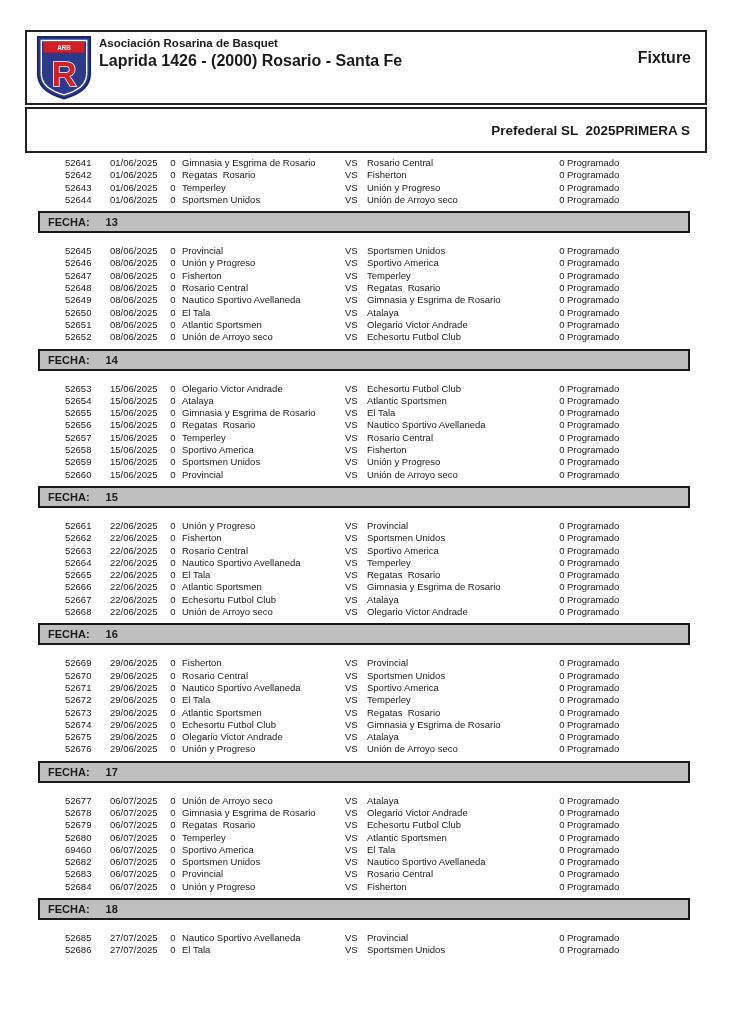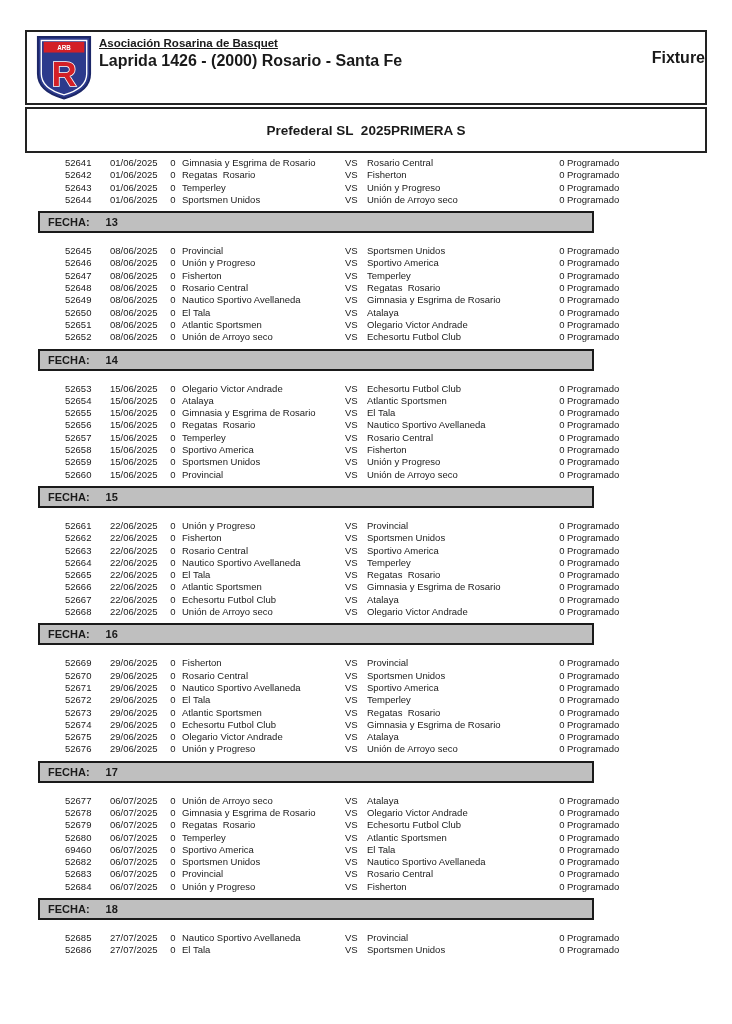--- a/index.html
+++ b/index.html
@@ -5,37 +5,37 @@
   html,body{margin:0;padding:0;}
   body{
     width:732px;height:1024px;background:#ffffff;position:relative;
     font-family:"Liberation Sans", sans-serif;color:#1a1a1a;
     -webkit-font-smoothing:antialiased;
   }
   .box{position:absolute;border:2px solid #222;box-sizing:border-box;background:#fff;}
   .header-box{left:25px;top:30px;width:682px;height:75px;}
   .logo{position:absolute;left:8px;top:3px;width:58px;height:66px;}
   .org-block{position:absolute;left:72px;top:5px;}
-  .org-name{font-size:11.5px;font-weight:bold;margin-bottom:5px;text-decoration:underline;}
+  .org-name{font-size:11.5px;font-weight:bold;margin-bottom:5px;}
   .org-line{font-size:16px;font-weight:bold;line-height:14px;white-space:pre;}
-  .doc-title{position:absolute;right:0;top:17px;font-size:16px;font-weight:bold;}
-  .title-box{left:25px;top:107px;width:682px;height:46px;display:flex;align-items:center;justify-content:center;padding:0 15px;}
+  .doc-title{position:absolute;right:14px;top:17px;font-size:16px;font-weight:bold;}
+  .title-box{left:25px;top:107px;width:682px;height:46px;display:flex;align-items:center;justify-content:flex-end;padding:0 15px;}
   .title-left,.title-right{font-size:13.5px;font-weight:bold;white-space:pre;}
   .fixture-table{position:absolute;left:0;top:157px;width:732px;}
   .match-row{display:flex;align-items:baseline;height:12.3px;line-height:12.3px;padding-left:65px;font-size:9.5px;}
   .c-num{width:37px;flex:none;}
   .c-date{width:55px;margin-left:8px;flex:none;}
   .c-hs{width:10px;margin-left:3px;text-align:center;flex:none;}
   .c-home{width:163px;margin-left:4px;flex:none;white-space:pre;overflow:hidden;}
   .c-vs{width:22px;flex:none;}
   .c-away{width:190px;flex:none;white-space:pre;overflow:hidden;}
   .c-as{width:10px;text-align:center;flex:none;}
   .c-status{font-weight:normal;flex:none;}
   .fecha-bar{
-    margin:5px 0 12px 38px;width:556px;height:22px;box-sizing:border-box;
+    margin:5px 0 12px 38px;width:652px;height:22px;box-sizing:border-box;
     border:2px solid #1a1a1a;background:#bfbfbf;display:flex;align-items:center;
     font-weight:bold;font-size:11px;
   }
   .fecha-label{margin-left:8px;}
   .fecha-number{margin-left:16px;}
 </style>
 </head>
 <body>
 
 <div class="box header-box">

